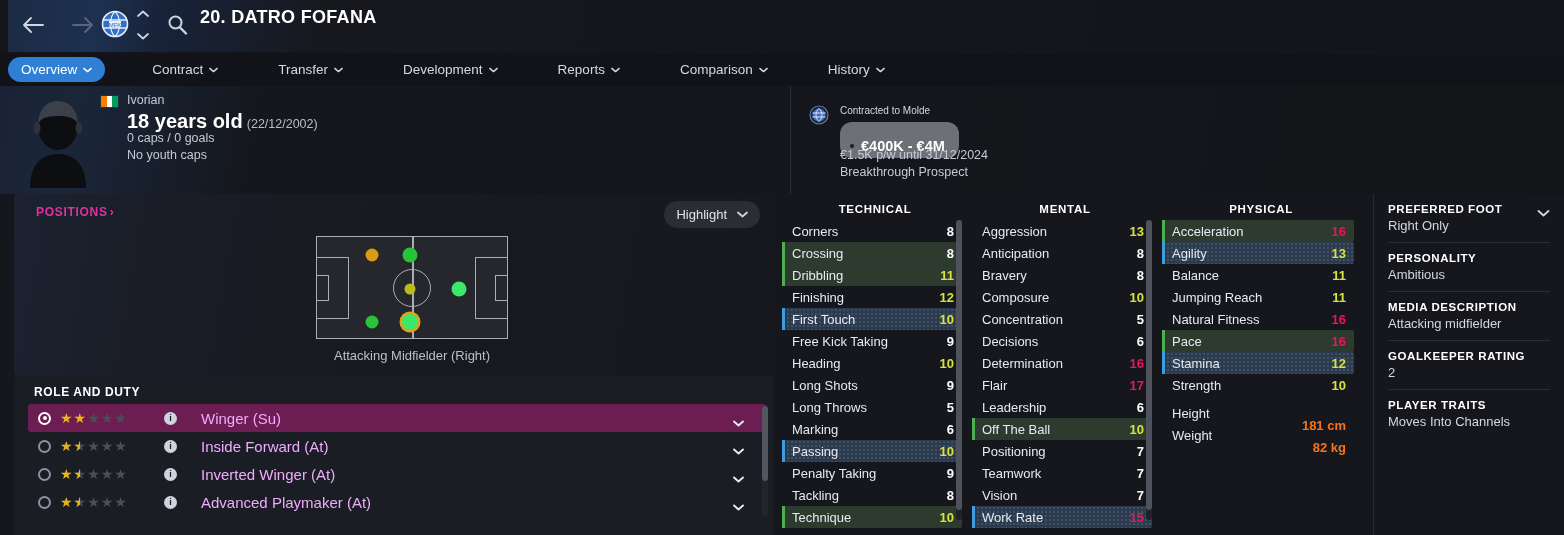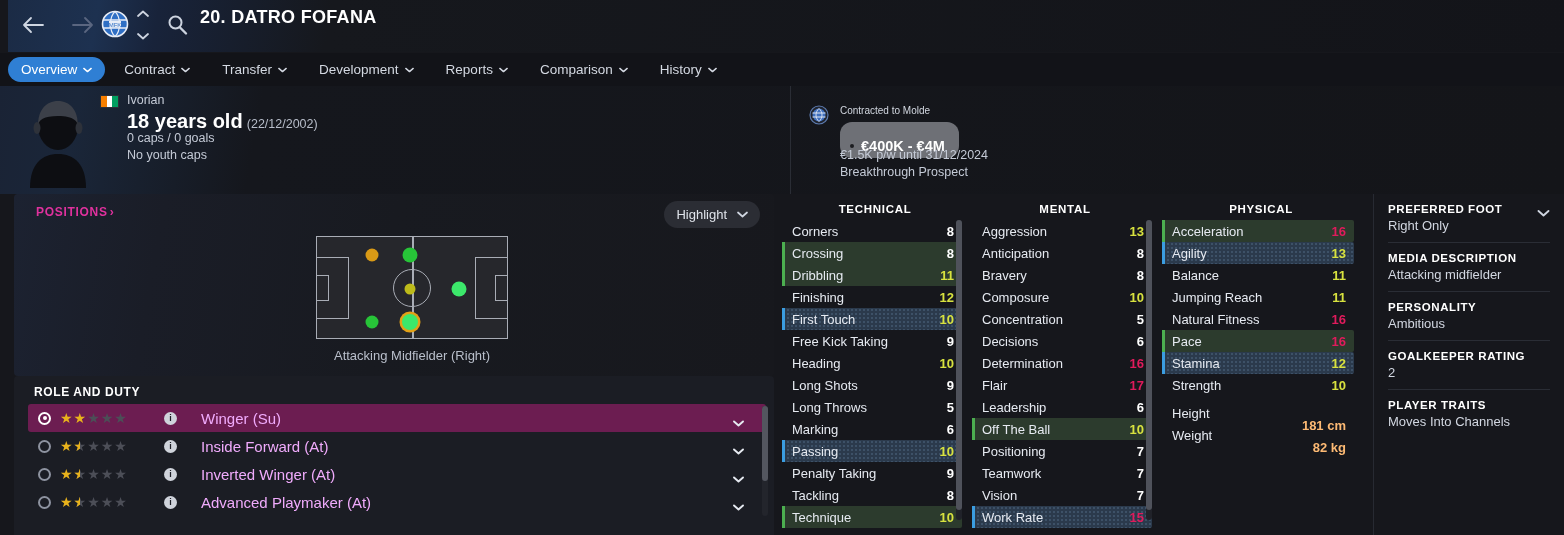--- a/index.html
+++ b/index.html
@@ -30,21 +30,21 @@
     font-size: 18px; font-weight: bold; letter-spacing: .3px; color: #ffffff;
   }
   .player-sub {
     position: absolute; left: 192px; top: 28px;
     font-size: 12.5px; color: #9aa3b2;
   }
 
   
   .tabs {
     position: absolute; left: 0; top: 53px; width: 1564px; height: 33px;
-    background: #121318; display: flex; align-items: center; padding-left: 8px;
+    background: #121318; display: flex; align-items: center; padding-left: 8px; gap: 28px;
   }
   .tab {
     display: flex; align-items: center; gap: 6px;
     padding: 5px 13px; margin-right: 6px;
     font-size: 13.5px; color: #d4d9e2; border-radius: 13px; cursor: pointer; white-space: nowrap;
   }
   .tab.active { background: #2f7fd4; color: #ffffff; }
   .chev { width: 9px; height: 6px; display: inline-block; }
 
   
@@ -184,21 +184,21 @@
     background-color: #2b3a4c;
     background-image: radial-gradient(#3d5167 0.8px, transparent 0.9px);
     background-size: 4px 4px;
   }
   .attr-row.hl-blue::before {
     content:""; position: absolute; left: 0; top: 0; bottom: 0; width: 3px; background: #3b9de0;
   }
   .v-low  { color: #ffffff; }
   .v-mid  { color: #d8e23f; }
   .v-high { color: #e01b5c; }
-  .v-plain{ color: #fdba74; margin-top: 24px; }
+  .v-plain{ color: #f97316; margin-top: 24px; }
 
   .col-scroll { position: absolute; top: 26px; width: 6px; height: 300px; background: #202229; border-radius: 3px; }
   .col-scroll i { display: block; width: 6px; height: 290px; background: #4f525b; border-radius: 3px; }
 
   
   .info-panel { position: absolute; left: 1373px; top: 0; width: 191px; height: 341px; border-left: 1px solid #272a32; padding: 9px 14px 0 14px; }
   .ip-block { padding: 0 0 9px 0; border-bottom: 1px solid #2a2d35; margin-bottom: 9px; position: relative; }
   .ip-block.last { border-bottom: none; }
   .ip-title { font-size: 11.5px; font-weight: bold; letter-spacing: .6px; color: #ffffff; margin-bottom: 3px; }
   .ip-value { font-size: 13px; color: #d2d7e1; }
@@ -618,27 +618,27 @@
 
     <div class="info-panel" id="infopanel">
         <div class="ip-block">
      <div class="ip-title">PREFERRED FOOT</div>
      <div class="ip-value">Right Only</div>
      <span class="ip-chev"><svg width="13" height="8" viewBox="0 0 13 8">
               <path d="M1.5 2 L6.5 6.5 L11.5 2" stroke="#cfd5e0" stroke-width="1.9" fill="none" stroke-linecap="round" stroke-linejoin="round"></path>
             </svg></span>
    </div>
         <div class="ip-block">
+     <div class="ip-title">PERSONALITY</div>
+     <div class="ip-value">Ambitious</div>
+
+   </div>
+        <div class="ip-block">
      <div class="ip-title">MEDIA DESCRIPTION</div>
      <div class="ip-value">Attacking midfielder</div>
-
-   </div>
-        <div class="ip-block">
-     <div class="ip-title">PERSONALITY</div>
-     <div class="ip-value">Ambitious</div>
 
    </div>
         <div class="ip-block">
      <div class="ip-title">GOALKEEPER RATING</div>
      <div class="ip-value">2</div>
 
    </div>
         <div class="ip-block last">
      <div class="ip-title">PLAYER TRAITS</div>
      <div class="ip-value">Moves Into Channels</div>

